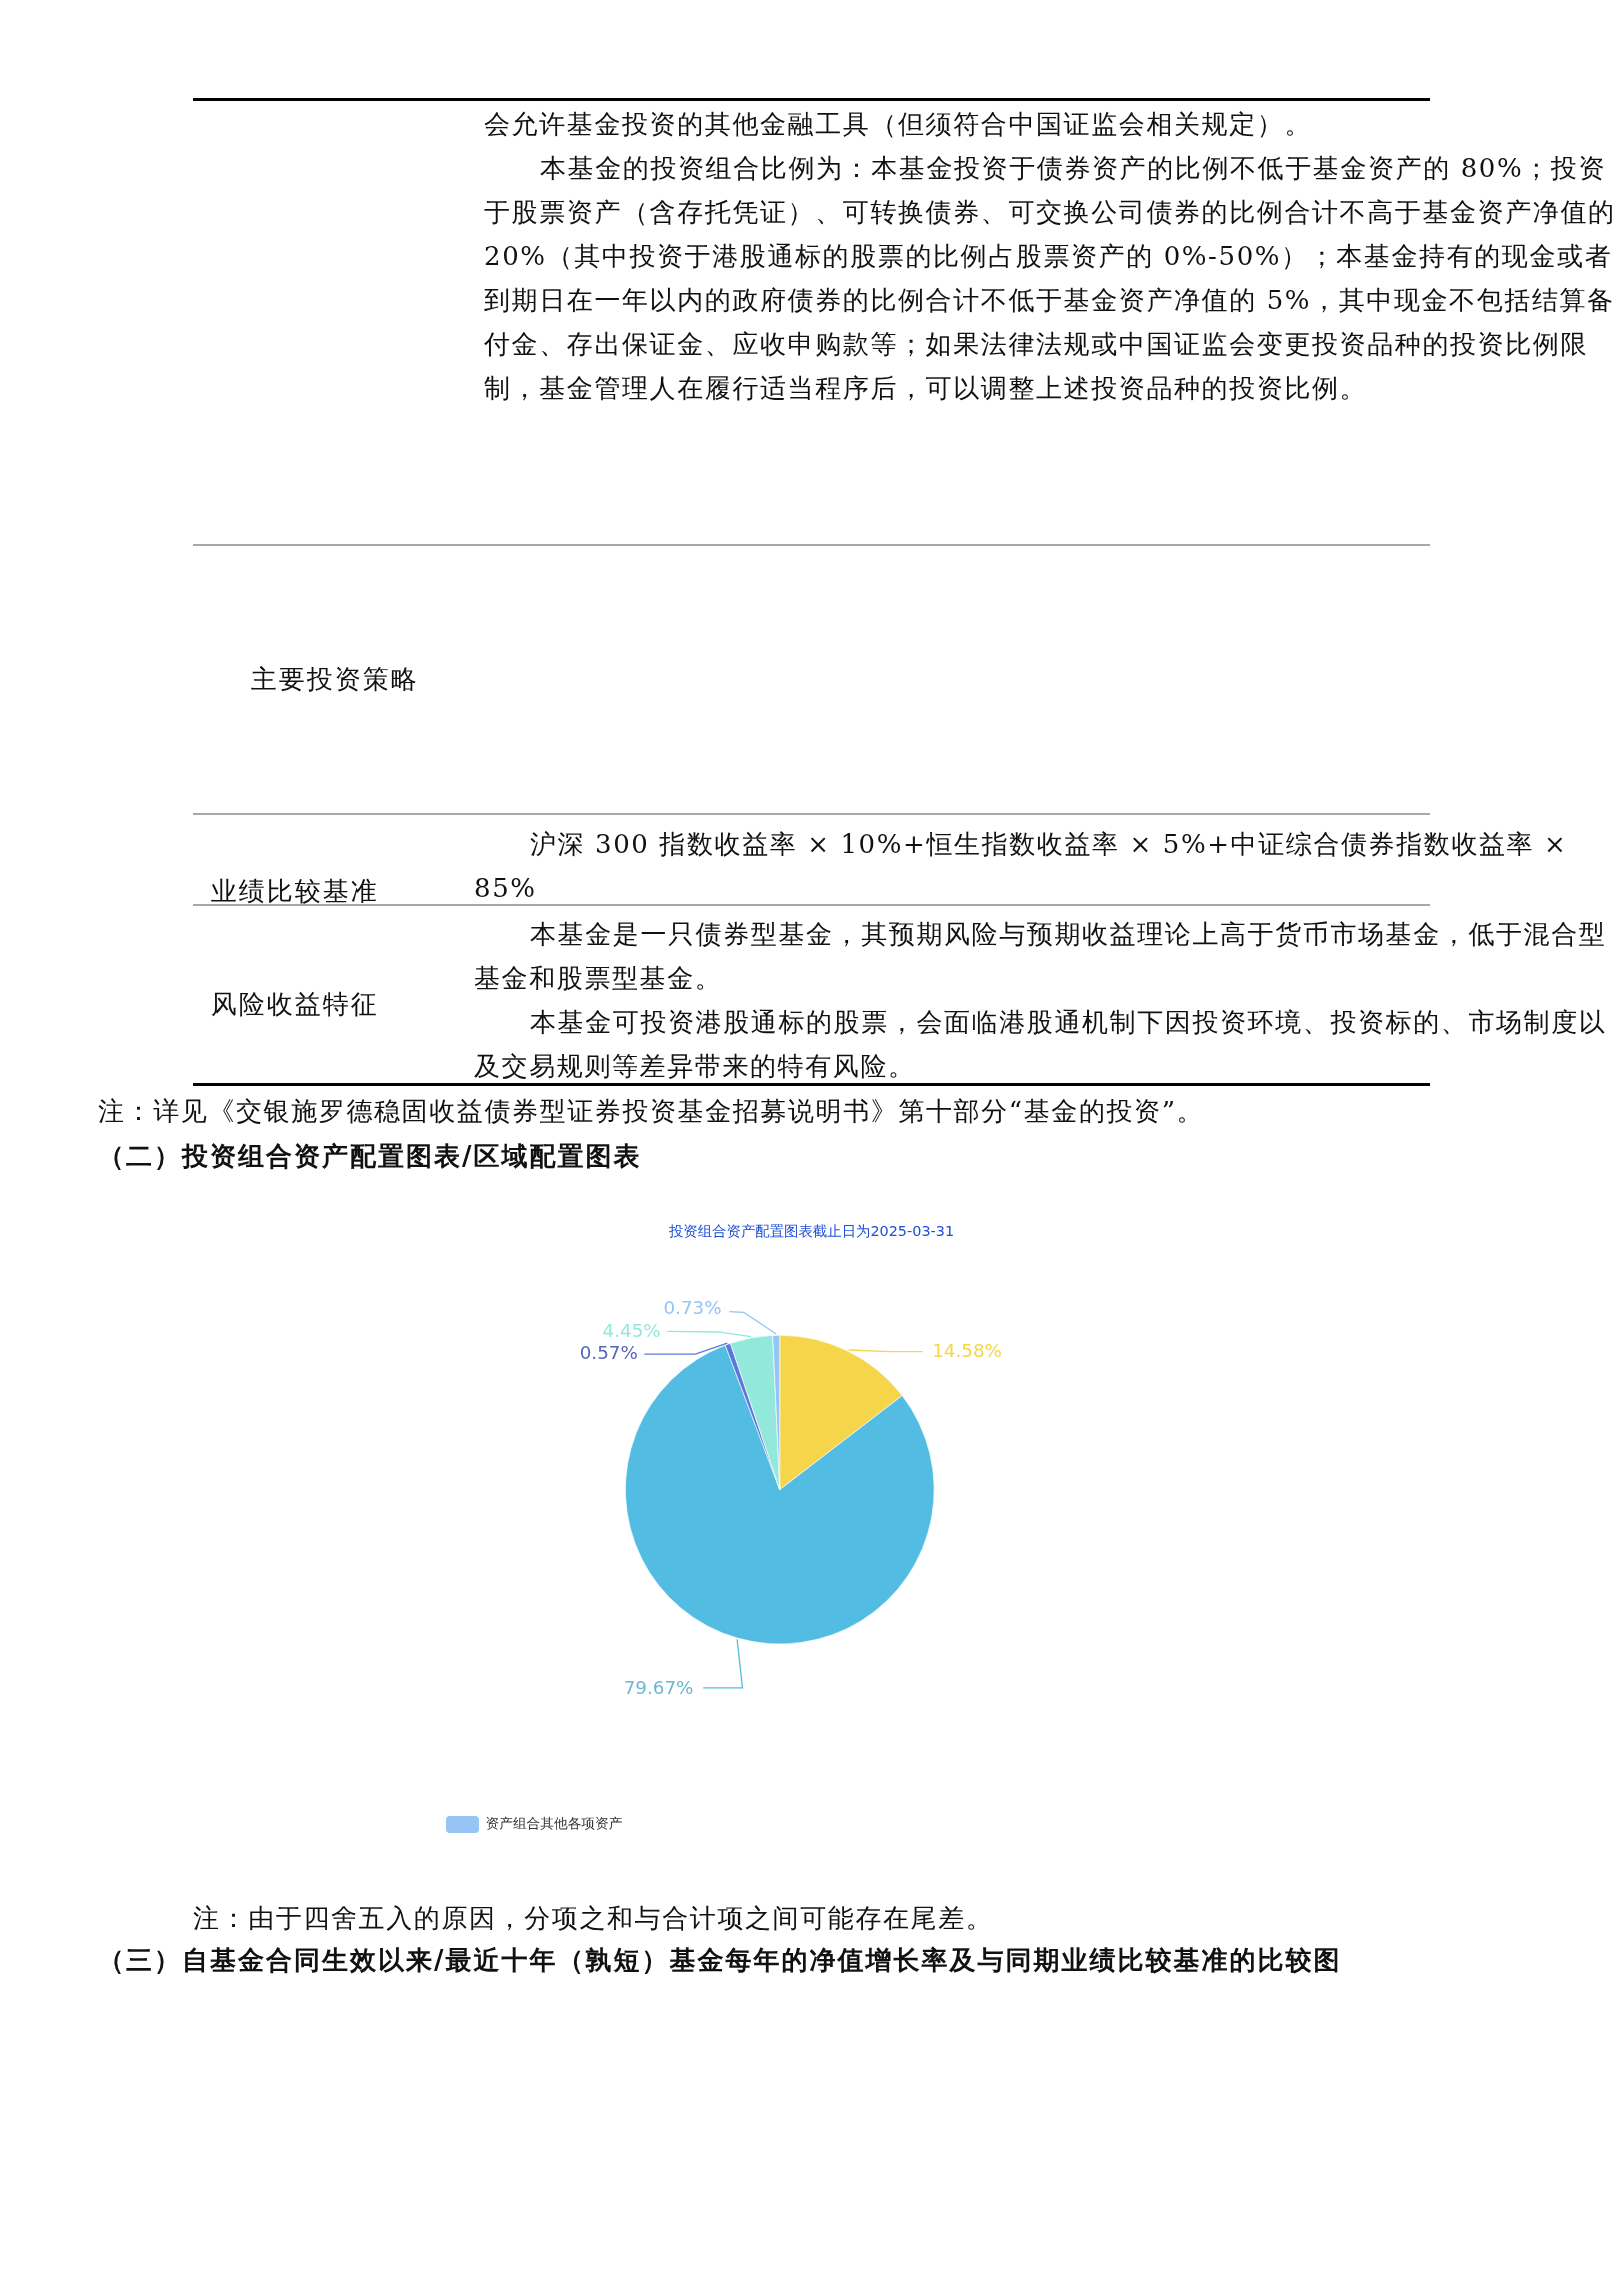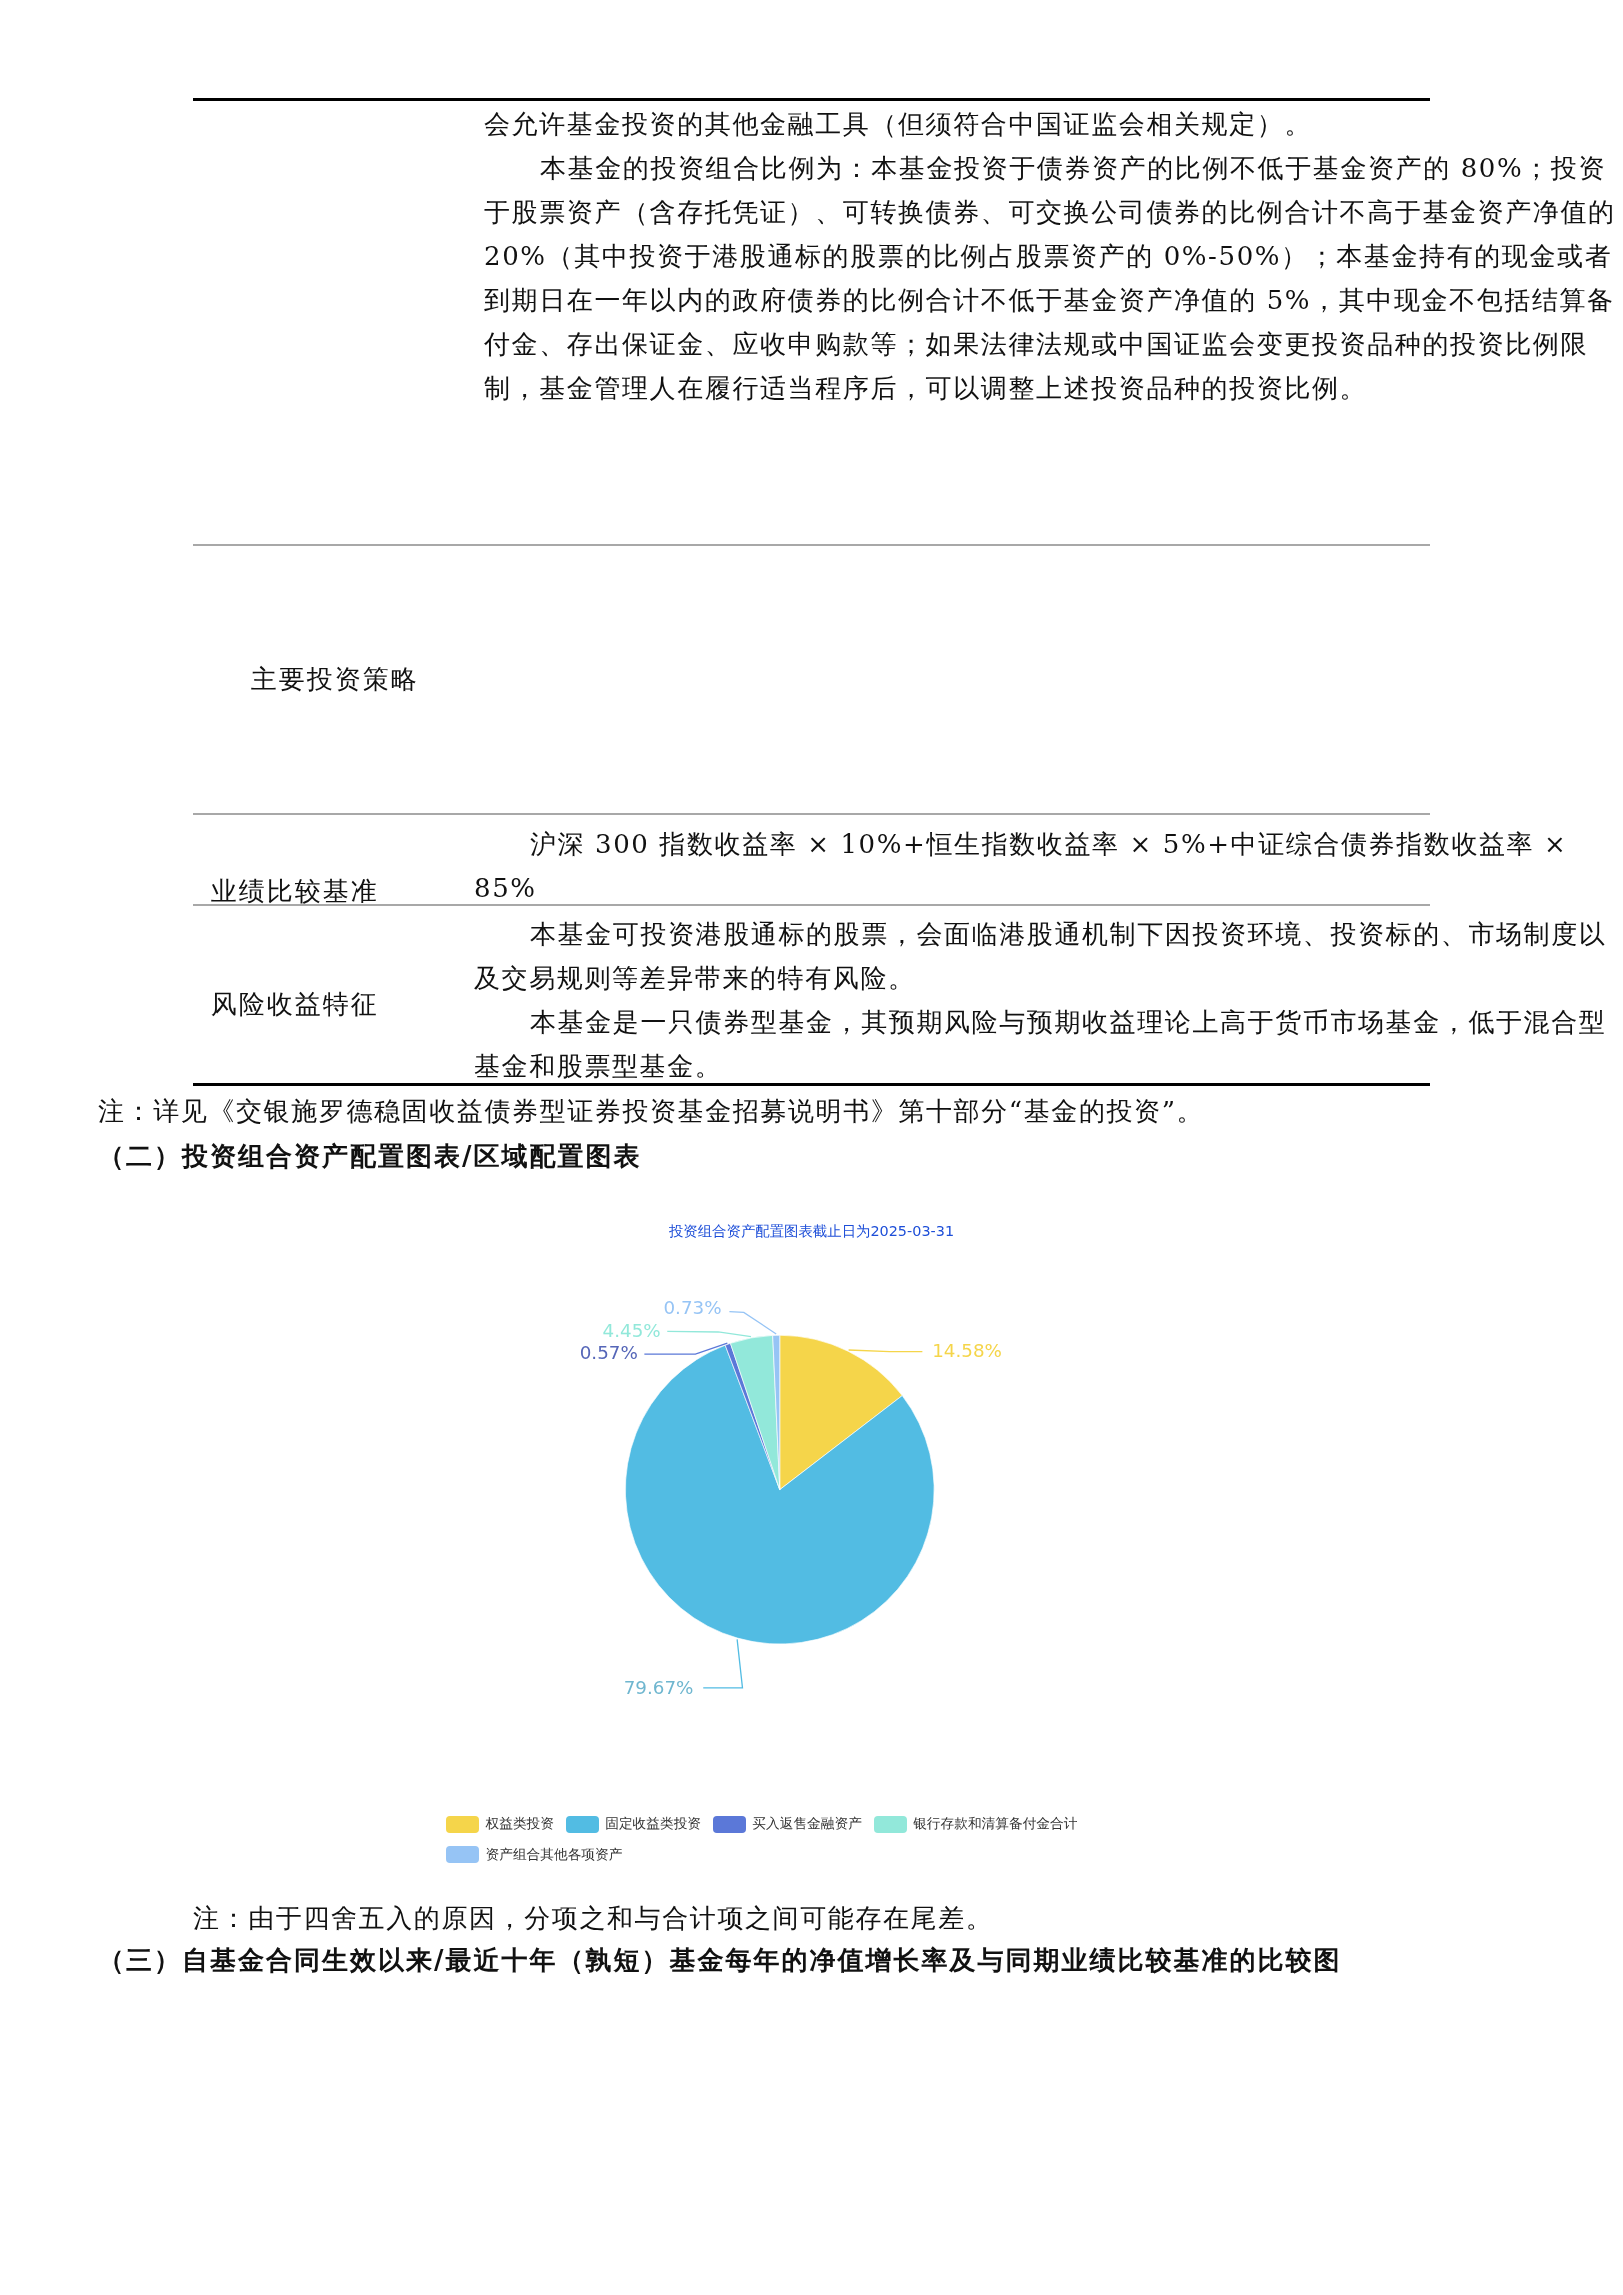--- a/index.html
+++ b/index.html
@@ -41,22 +41,22 @@
   <div class="rule-mid" style="top:715px;"></div>
 
   <div class="cell-label" style="top:776px;text-align:center;">业绩比较基准</div>
   <div class="cell-body" style="top:724px;">
     <p class="indent">沪深 300 指数收益率 × 10%+恒生指数收益率 × 5%+中证综合债券指数收益率 × 85%</p>
   </div>
   <div class="rule-mid" style="top:806px;"></div>
 
   <div class="cell-label" style="top:889px;">风险收益特征</div>
   <div class="cell-body" style="top:814px;">
+    <p class="indent">本基金是一只债券型基金，其预期风险与预期收益理论上高于货币市场基金，低于混合型基金和股票型基金。</p>
     <p class="indent">本基金可投资港股通标的股票，会面临港股通机制下因投资环境、投资标的、市场制度以及交易规则等差异带来的特有风险。</p>
-    <p class="indent">本基金是一只债券型基金，其预期风险与预期收益理论上高于货币市场基金，低于混合型基金和股票型基金。</p>
   </div>
   <div class="rule-bot" style="top:985px;"></div>
 </div>
 
 <div class="note" style="left:98px; top:1094px;">注：详见《交银施罗德稳固收益债券型证券投资基金招募说明书》第十部分“基金的投资”。</div>
 <div class="heading" style="left:98px; top:1139px;">（二）投资组合资产配置图表/区域配置图表</div>
 
 <div class="chart-title">投资组合资产配置图表截止日为2025-03-31</div>
 
 <svg class="pie" width="1623" height="2295" viewBox="0 0 2481 3508">
@@ -77,38 +77,20 @@
       <polyline points="1148.0644342305882,2043.0904746263598 1098,2036 1020,2035" fill="none" stroke="#92e8da" stroke-width="2"></polyline>
       <text x="1010" y="2043" text-anchor="end" class="pct" fill="#92e8da">4.45%</text>
       <polyline points="1186.5422753691641,2039.062585451859 1137,2006 1115,2005" fill="none" stroke="#96c4f5" stroke-width="2"></polyline>
       <text x="1103" y="2008" text-anchor="end" class="pct" fill="#96c4f5">0.73%</text>
     </g>
 </svg>
 
 <div class="legend">
   <div class="legend-row">
     <div class="legend-item">
-      <span class="swatch" style="background: rgb(245, 213, 74);"></span>
-      <span>权益类投资</span>
-    </div>
-    <div class="legend-item">
-      <span class="swatch" style="background: rgb(82, 188, 227);"></span>
-      <span>固定收益类投资</span>
-    </div>
-    <div class="legend-item">
-      <span class="swatch" style="background: rgb(91, 120, 216);"></span>
-      <span>买入返售金融资产</span>
-    </div>
-    <div class="legend-item">
-      <span class="swatch" style="background: rgb(146, 232, 218);"></span>
-      <span>银行存款和清算备付金合计</span>
-    </div>
-  </div>
-  <div class="legend-row">
-    <div class="legend-item">
       <span class="swatch" style="background: rgb(150, 196, 245);"></span>
       <span>资产组合其他各项资产</span>
     </div>
   </div>
 </div>
 
 <div class="note" style="left:157px; top:1901px;margin-left:36px;">注：由于四舍五入的原因，分项之和与合计项之间可能存在尾差。</div>
 <div class="heading" style="left:98px; top:1943px;">（三）自基金合同生效以来/最近十年（孰短）基金每年的净值增长率及与同期业绩比较基准的比较图</div>
 
 

